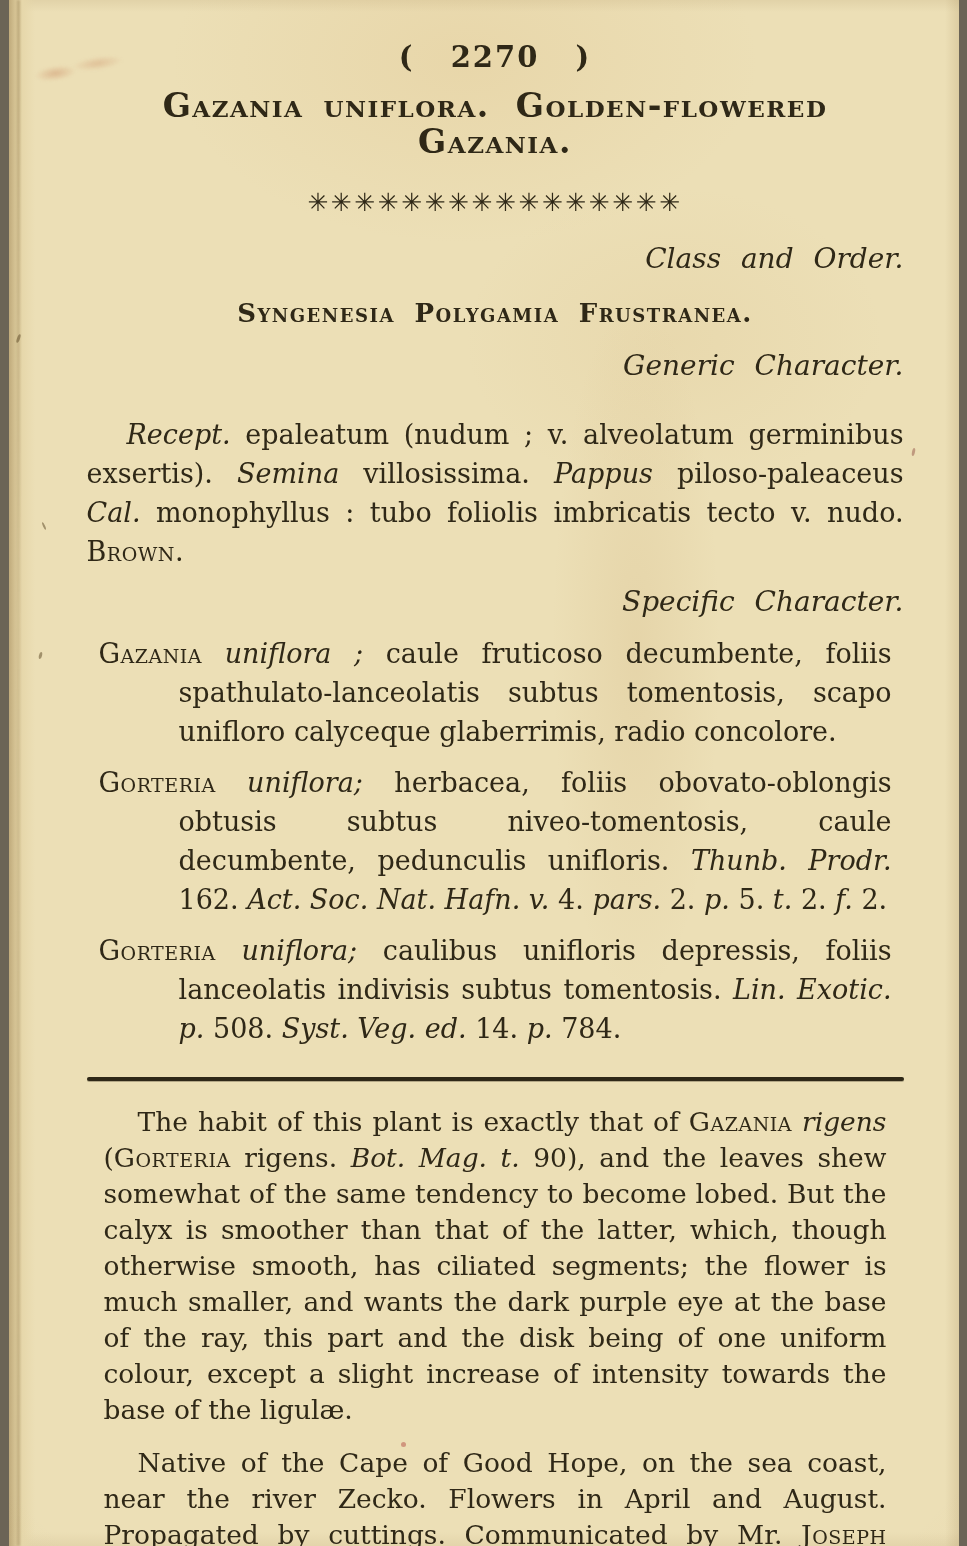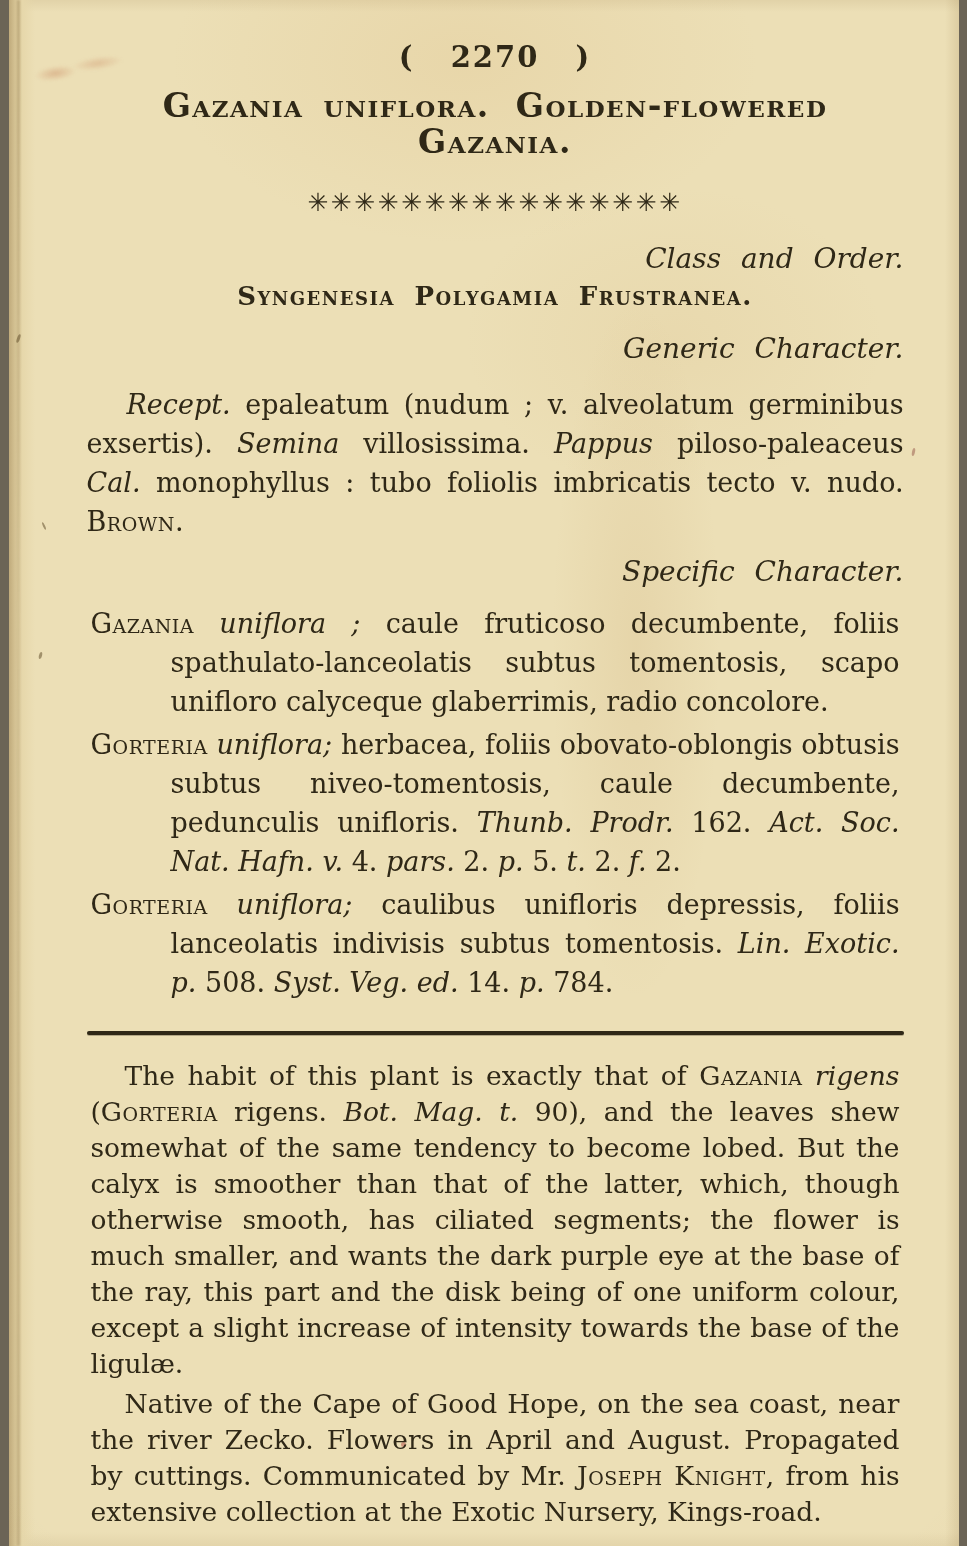--- a/index.html
+++ b/index.html
@@ -59,41 +59,41 @@
     font-size: 25px; letter-spacing: 2.5px; line-height: 34px;
     margin: 26px 0 0 0; white-space: nowrap;
   }
   .sec-head {
     font-style: italic; font-size: 28px; font-weight: normal;
     word-spacing: 11px; line-height: 38px; margin: 0; text-align: right;
   }
   .head-class    { margin-top: 20px; }
   .class-value {
     font-variant: small-caps; font-weight: bold; font-size: 26px;
-    letter-spacing: 1.5px; word-spacing: 9px; line-height: 36px; 
+    letter-spacing: 1.5px; word-spacing: 9px; line-height: 36px; margin-top: 17px;
   }
   .head-generic  { margin-top: 16px; }
   .gen-par {
     font-size: 27px; line-height: 39px; text-align: justify;
-    text-indent: 40px; margin: 17px 0 0 0;
+    text-indent: 40px; margin: 30px 0 0 0;
   }
   .head-specific { margin-top: 12px; }
   .entries { margin-top: 13px; }
   .entry {
     font-size: 27px; line-height: 39px; text-align: justify;
-    padding-left: 80px; text-indent: -80px; margin: 4px;
+    padding-left: 80px; text-indent: -80px; margin: 12px;
   }
   .rule {
     height: 4px; background: var(--ink, #2f2817); border: none;
     margin: 29px 0 0 0; border-radius: 2px;
     box-shadow: 0 1px 0 rgba(47,40,23,0.3);
   }
   .body-par {
     font-size: 26.5px; line-height: 36px; text-align: justify;
-    text-indent: 34px; margin: 4px;
+    text-indent: 34px; margin: 17px;
   }
   .body-block { margin-top: 23px; }
 
   .seg-i  { font-style: italic; }
   .seg-sc { font-variant: small-caps; letter-spacing: 0.5px; }
   .seg-gap { display: inline-block; width: 26px; }
 </style>
 </head>
 <body>
 

